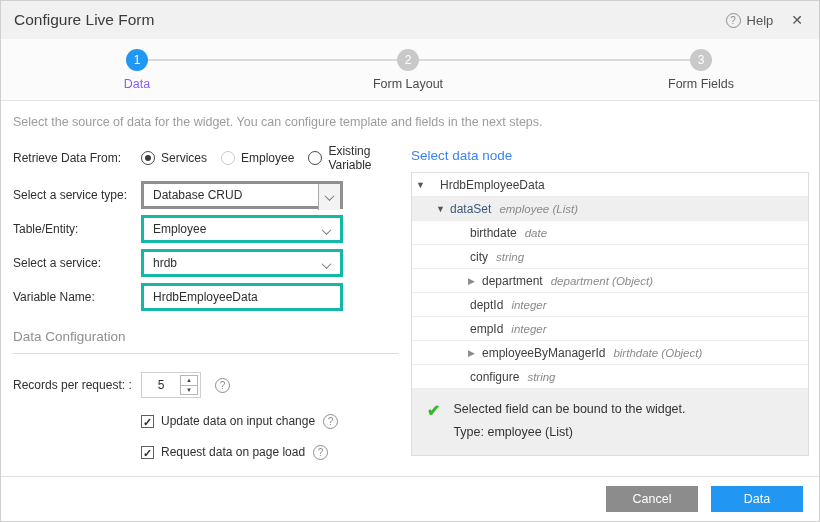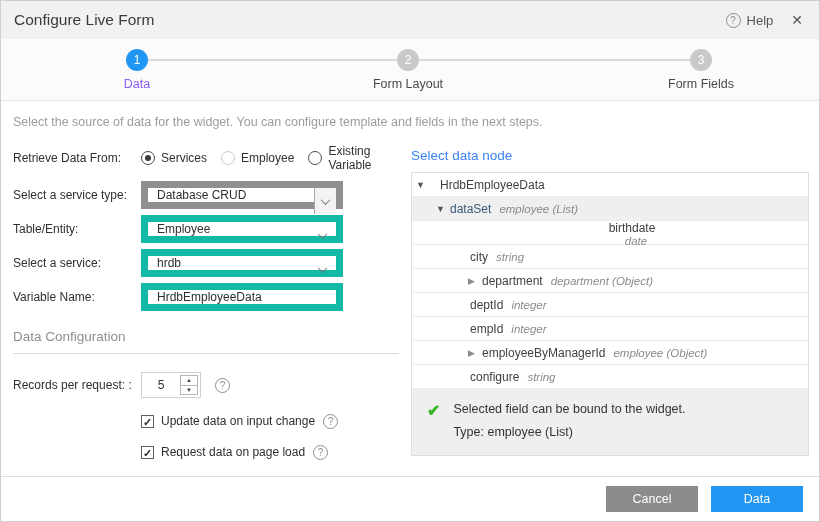--- a/index.html
+++ b/index.html
@@ -44,21 +44,21 @@
   .radio-circ { width:14px; height:14px; border-radius:50%; border:1px solid #4a4a4a;
                 position:relative; flex:none; background:#fff; }
   .radio-circ.muted { border-color:#cacaca; }
   .radio-circ.sel::after { content:""; position:absolute; left:3px; top:3px; width:6px; height:6px;
                            border-radius:50%; background:#3c3c3c; }
   .radio-lbl { font-size:12px; color:#2f2f2f; margin-left:6px; }
 
   
   .field-row { margin-top:6px; height:28px; }
   .field-row:first-child { margin-top:14px; }
-  .ctrl { width:202px; height:28px; border:7px solid #14b8a6; background:#fff;
+  .ctrl { width:202px; height:28px; border:3px solid #14b8a6; background:#fff;
           display:flex; align-items:center; font-size:12px; color:#2f2f2f; position:relative; }
   .ctrl .val { padding-left:9px; }
   .ctrl.native { border-color:#8f8f8f; }
   .ctrl.native .arrowbox { position:absolute; right:0; top:0; width:22px; height:26px;
         background:#f3f3f3; border-left:1px solid #a8a8a8; display:flex; align-items:center; justify-content:center; }
   .chev { width:7px; height:7px; border-right:1.6px solid #777; border-bottom:1.6px solid #777;
           transform:rotate(45deg) translate(-1px,-1px); display:inline-block; }
   .ctrl.plain .chev { position:absolute; right:10px; top:10px; }
 
   
@@ -214,21 +214,21 @@
       <div class="tree" id="tree">
           <div class="tnode" style="padding-left: 4px;">
             <span class="tarrow" style="width: 24px;">▼</span>
             <span class="tname">HrdbEmployeeData</span>
           </div>
           <div class="tnode sel" style="padding-left: 24px;">
             <span class="tarrow" style="width: 14px;">▼</span>
             <span class="tname">dataSet</span>
             <span class="ttype">employee (List)</span>
           </div>
-          <div class="tnode" style="padding-left: 44px; flex-direction: column;">
+          <div class="tnode" style="padding-left: 44px;">
             <span class="tarrow" style="width: 14px;"></span>
             <span class="tname">birthdate</span>
             <span class="ttype">date</span>
           </div>
           <div class="tnode" style="padding-left: 44px;">
             <span class="tarrow" style="width: 14px;"></span>
             <span class="tname">city</span>
             <span class="ttype">string</span>
           </div>
           <div class="tnode" style="padding-left: 44px;">
@@ -242,21 +242,21 @@
             <span class="ttype">integer</span>
           </div>
           <div class="tnode" style="padding-left: 44px;">
             <span class="tarrow" style="width: 14px;"></span>
             <span class="tname">empId</span>
             <span class="ttype">integer</span>
           </div>
           <div class="tnode" style="padding-left: 44px;">
             <span class="tarrow right" style="width: 14px;">▶</span>
             <span class="tname">employeeByManagerId</span>
-            <span class="ttype">employee (Object)</span>
+            <span class="ttype">birthdate (Object)</span>
           </div>
           <div class="tnode" style="padding-left: 44px;">
             <span class="tarrow" style="width: 14px;"></span>
             <span class="tname">configure</span>
             <span class="ttype">string</span>
           </div>
           <div class="tinfo">
             <span class="tcheck" style="color: rgb(53, 183, 41);">✔</span>
             <div class="tinfo-lines">
               <div>Selected field can be bound to the widget.</div>

